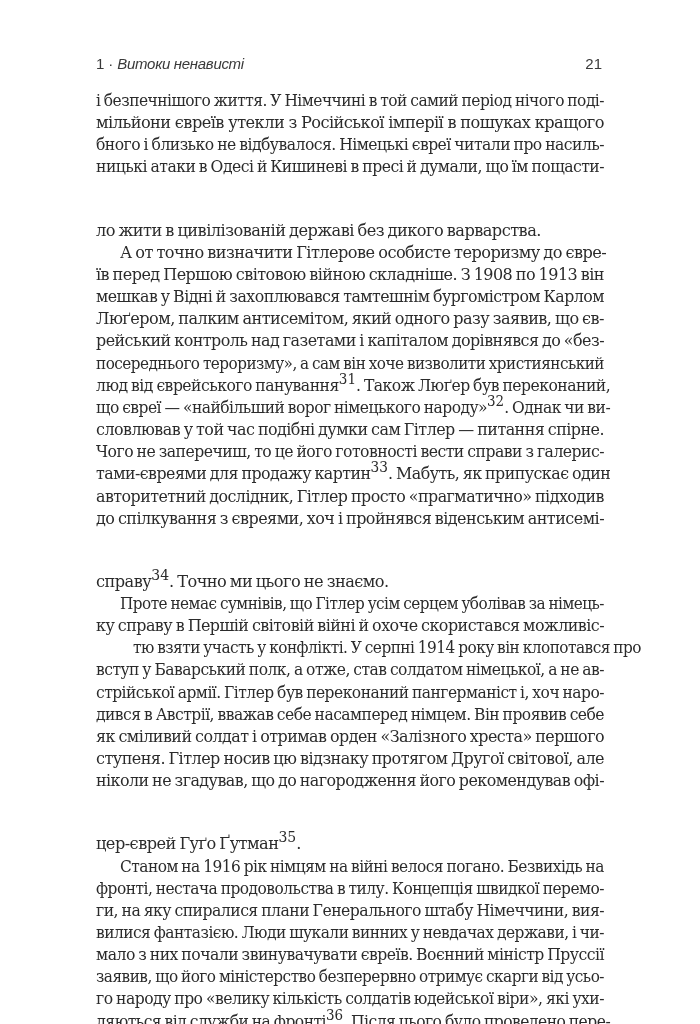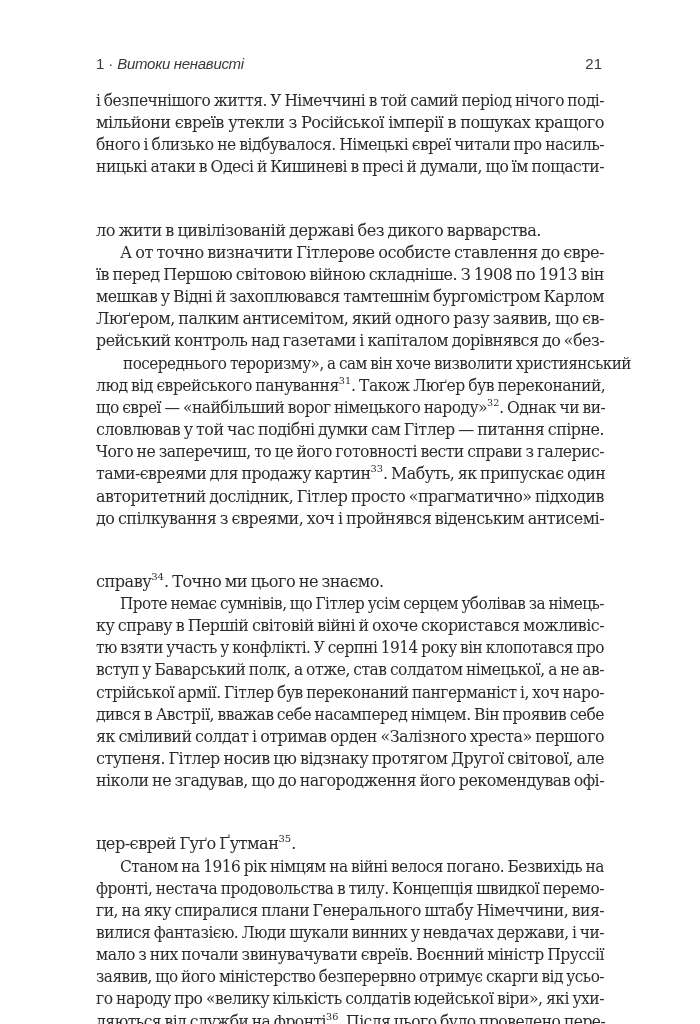--- a/index.html
+++ b/index.html
@@ -18,21 +18,21 @@
       position: absolute; left: 96px; top: 90px; width: 508px;
       font-family: "DejaVu Serif", serif; font-size: 16.2px; color: #2b2b2b;
     }
     .line {
       height: 22.16px; line-height: 22.16px; white-space: nowrap;
       text-align: justify; text-align-last: justify; letter-spacing: -0.55px;
       word-spacing: -1px;
     }
     .line.indent { padding-left: 24px; }
     .line.last { text-align-last: left; margin-top: 41px; }
-    sup { font-size: 10px; line-height: 0; vertical-align: 7px; letter-spacing: 0; }
+    sup { font-size: 14px; line-height: 0; vertical-align: 7px; letter-spacing: 0; }
   </style>
 </head>
 <body>
 
 <div class="page">
   <div class="running-head">
     <span class="chapter">
       <span class="num">1</span><span class="sep">·</span><span class="title">Витоки ненависті</span>
     </span>
     <span class="folio">21</span>
@@ -40,39 +40,39 @@
 
   <div class="body-text" id="body-text">
       <div>
         <div class="line" style="display: block;"><span style="display: inline-block; transform-origin: left center; transform: scaleX(0.954383);"><span>і безпечнішого життя. У Німеччині в той самий період нічого поді-</span></span></div>
         <div class="line" style="display: block;"><span style="display: inline-block; word-spacing: -0.349609px;"><span>мільйони євреїв утекли з Російської імперії в пошуках кращого</span></span></div>
         <div class="line" style="display: block;"><span style="display: inline-block; transform-origin: left center; transform: scaleX(0.964147);"><span>бного і близько не відбувалося. Німецькі євреї читали про насиль-</span></span></div>
         <div class="line" style="display: block;"><span style="display: inline-block; transform-origin: left center; transform: scaleX(0.966698);"><span>ницькі атаки в Одесі й Кишиневі в пресі й думали, що їм пощасти-</span></span></div>
         <div class="line last" style="display: block;"><span style="display: inline-block;"><span>ло жити в цивілізованій державі без дикого варварства.</span></span></div>
       </div>
       <div>
-        <div class="line indent" style="display: block;"><span style="display: inline-block; transform-origin: left center; transform: scaleX(0.998904);"><span>А от точно визначити Гітлерове особисте ставлення до євре-</span></span></div>
+        <div class="line indent" style="display: block;"><span style="display: inline-block; transform-origin: left center; transform: scaleX(0.998904);"><span>А от точно визначити Гітлерове особисте тероризму до євре-</span></span></div>
         <div class="line" style="display: block;"><span style="display: inline-block; transform-origin: left center; transform: scaleX(0.990133);"><span>їв перед Першою світовою війною складніше. З 1908 по 1913 він</span></span></div>
         <div class="line" style="display: block;"><span style="display: inline-block; transform-origin: left center; transform: scaleX(0.975955);"><span>мешкав у Відні й захоплювався тамтешнім бургомістром Карлом</span></span></div>
         <div class="line" style="display: block;"><span style="display: inline-block; transform-origin: left center; transform: scaleX(0.994008);"><span>Люґером, палким антисемітом, який одного разу заявив, що єв-</span></span></div>
         <div class="line" style="display: block;"><span style="display: inline-block; transform-origin: left center; transform: scaleX(0.98399);"><span>рейський контроль над газетами і капіталом дорівнявся до «без-</span></span></div>
-        <div class="line" style="display: block; margin-left: 27px;"><span style="display: inline-block; transform-origin: left center; transform: scaleX(0.940577);"><span>посереднього тероризму», а сам він хоче визволити християнський</span></span></div>
+        <div class="line" style="display: block;"><span style="display: inline-block; transform-origin: left center; transform: scaleX(0.940577);"><span>посереднього тероризму», а сам він хоче визволити християнський</span></span></div>
         <div class="line" style="display: block;"><span style="display: inline-block; transform-origin: left center; transform: scaleX(0.966181);"><span>люд від єврейського панування</span><sup>31</sup><span>. Також Люґер був переконаний,</span></span></div>
         <div class="line" style="display: block;"><span style="display: inline-block; transform-origin: left center; transform: scaleX(0.958604);"><span>що євреї — «найбільший ворог німецького народу»</span><sup>32</sup><span>. Однак чи ви-</span></span></div>
         <div class="line" style="display: block;"><span style="display: inline-block; transform-origin: left center; transform: scaleX(0.984317);"><span>словлював у той час подібні думки сам Гітлер — питання спірне.</span></span></div>
         <div class="line" style="display: block;"><span style="display: inline-block; transform-origin: left center; transform: scaleX(0.96834);"><span>Чого не заперечиш, то це його готовності вести справи з галерис-</span></span></div>
         <div class="line" style="display: block;"><span style="display: inline-block; transform-origin: left center; transform: scaleX(0.97854);"><span>тами-євреями для продажу картин</span><sup>33</sup><span>. Мабуть, як припускає один</span></span></div>
         <div class="line" style="display: block;"><span style="display: inline-block; transform-origin: left center; transform: scaleX(0.980725);"><span>авторитетний дослідник, Гітлер просто «прагматично» підходив</span></span></div>
         <div class="line" style="display: block;"><span style="display: inline-block; transform-origin: left center; transform: scaleX(0.988537);"><span>до спілкування з євреями, хоч і пройнявся віденським антисемі-</span></span></div>
         <div class="line last" style="display: block;"><span style="display: inline-block;"><span>справу</span><sup>34</sup><span>. Точно ми цього не знаємо.</span></span></div>
       </div>
       <div>
         <div class="line indent" style="display: block;"><span style="display: inline-block; transform-origin: left center; transform: scaleX(0.941119);"><span>Проте немає сумнівів, що Гітлер усім серцем уболівав за німець-</span></span></div>
         <div class="line" style="display: block;"><span style="display: inline-block; transform-origin: left center; transform: scaleX(0.984228);"><span>ку справу в Першій світовій війні й охоче скористався можливіс-</span></span></div>
-        <div class="line" style="display: block;"><span style="display: inline-block; transform-origin: left center; transform: scaleX(0.946464);"><span>тю взяти участь у конфлікті. У серпні 1914 року він клопотався про</span></span></div>
+        <div class="line" style="display: block; margin-left: 37px;"><span style="display: inline-block; transform-origin: left center; transform: scaleX(0.946464);"><span>тю взяти участь у конфлікті. У серпні 1914 року він клопотався про</span></span></div>
         <div class="line" style="display: block;"><span style="display: inline-block; transform-origin: left center; transform: scaleX(0.959991);"><span>вступ у Баварський полк, а отже, став солдатом німецької, а не ав-</span></span></div>
         <div class="line" style="display: block;"><span style="display: inline-block; transform-origin: left center; transform: scaleX(0.957615);"><span>стрійської армії. Гітлер був переконаний пангерманіст і, хоч наро-</span></span></div>
         <div class="line" style="display: block;"><span style="display: inline-block; transform-origin: left center; transform: scaleX(0.959566);"><span>дився в Австрії, вважав себе насамперед німцем. Він проявив себе</span></span></div>
         <div class="line" style="display: block;"><span style="display: inline-block; transform-origin: left center; transform: scaleX(0.984228);"><span>як сміливий солдат і отримав орден «Залізного хреста» першого</span></span></div>
         <div class="line" style="display: block;"><span style="display: inline-block; transform-origin: left center; transform: scaleX(0.990404);"><span>ступеня. Гітлер носив цю відзнаку протягом Другої світової, але</span></span></div>
         <div class="line" style="display: block;"><span style="display: inline-block; transform-origin: left center; transform: scaleX(0.980991);"><span>ніколи не згадував, що до нагородження його рекомендував офі-</span></span></div>
         <div class="line last" style="display: block;"><span style="display: inline-block;"><span>цер-єврей Гуґо Ґутман</span><sup>35</sup><span>.</span></span></div>
       </div>
       <div>
         <div class="line indent" style="display: block;"><span style="display: inline-block; transform-origin: left center; transform: scaleX(0.952551);"><span>Станом на 1916 рік німцям на війні велося погано. Безвихідь на</span></span></div>

